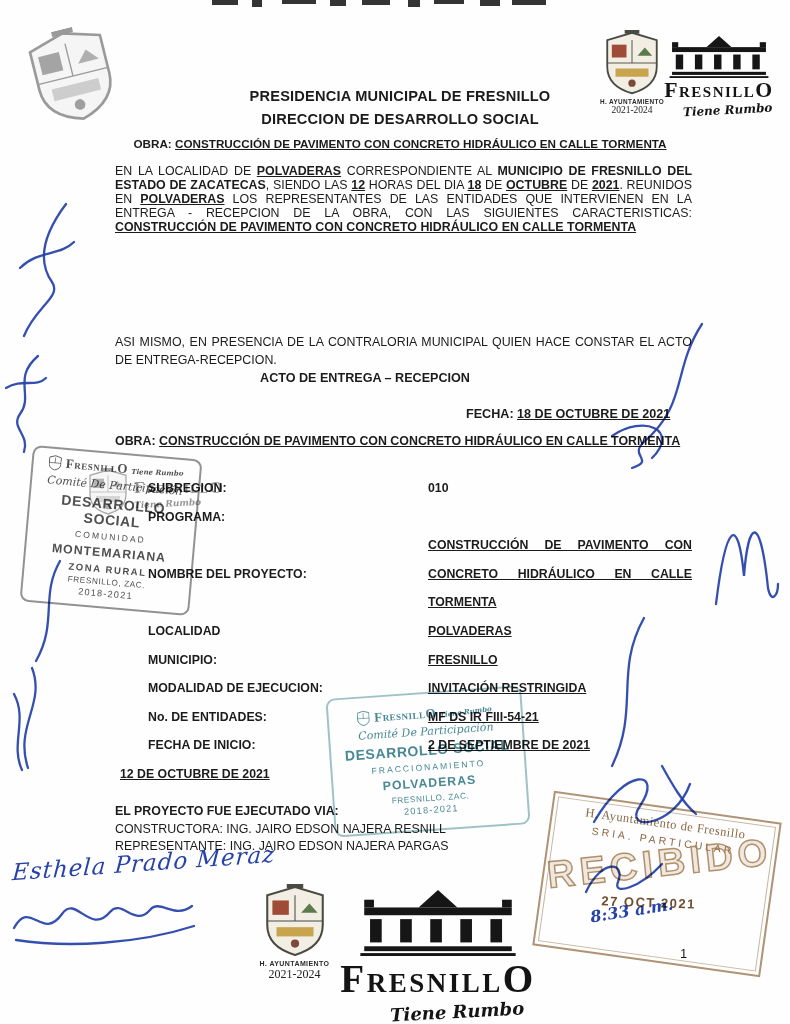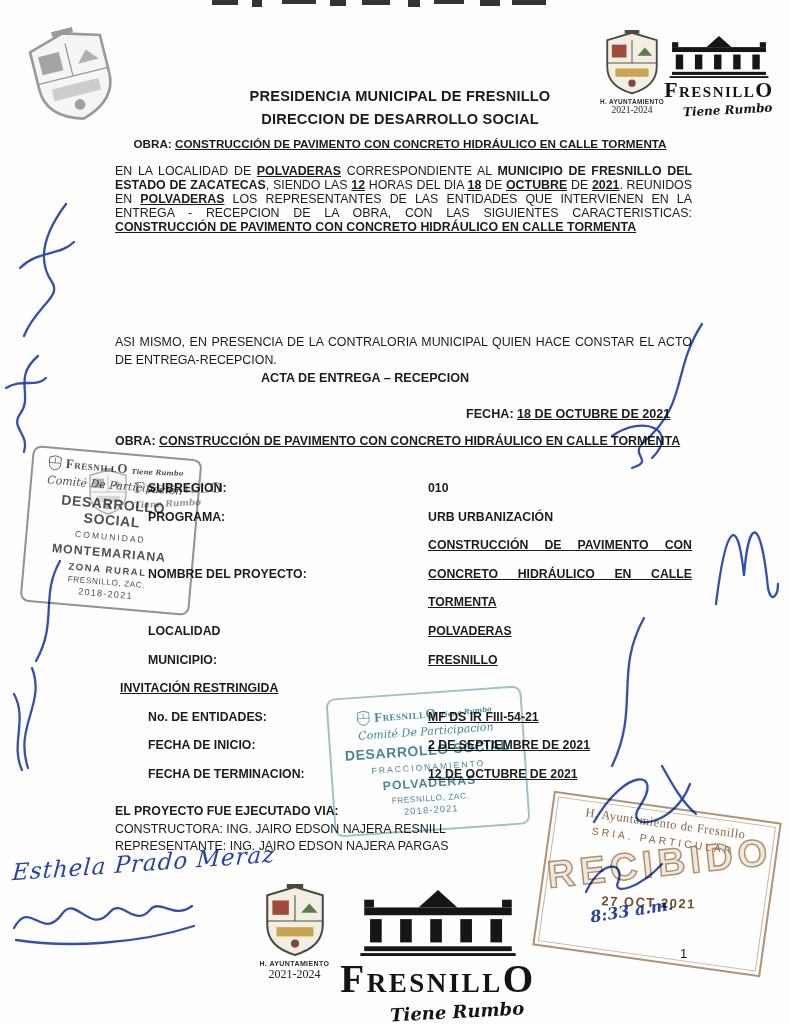--- a/index.html
+++ b/index.html
@@ -152,68 +152,67 @@
     </div>
     <div class="tagline" style="font-size:12px;align-self:flex-end;margin-right:6px">Tiene Rumbo</div>
   </div>
 
   <div class="abs t1">PRESIDENCIA MUNICIPAL DE FRESNILLO</div>
   <div class="abs t2">DIRECCION DE DESARROLLO SOCIAL</div>
   <div class="abs obraH"><span class="b">OBRA: </span><span class="b u">CONSTRUCCIÓN DE PAVIMENTO CON CONCRETO HIDRÁULICO EN CALLE TORMENTA</span></div>
 
   <div class="abs p1"><span>EN LA LOCALIDAD DE </span><span class="b u">POLVADERAS</span><span> CORRESPONDIENTE AL </span><span class="b">MUNICIPIO DE FRESNILLO DEL ESTADO DE ZACATECAS</span><span>, SIENDO LAS </span><span class="b u">12</span><span> HORAS DEL DIA </span><span class="b u">18</span><span> DE </span><span class="b u">OCTUBRE</span><span> DE </span><span class="b u">2021</span><span>. REUNIDOS EN </span><span class="b u">POLVADERAS</span><span>  LOS REPRESENTANTES DE LAS ENTIDADES QUE INTERVIENEN EN LA ENTREGA - RECEPCION DE LA OBRA, CON LAS SIGUIENTES CARACTERISTICAS: </span><span class="b u">CONSTRUCCIÓN DE PAVIMENTO CON CONCRETO HIDRÁULICO EN CALLE TORMENTA</span></div>
   <div class="abs p2"><span>ASI MISMO, EN PRESENCIA DE LA CONTRALORIA MUNICIPAL QUIEN HACE CONSTAR EL ACTO DE ENTREGA-RECEPCION.</span></div>
-  <div class="abs acta">ACTA DE ENTREGA – RECEPCION</div>
+  <div class="abs acta">ACTO DE ENTREGA – RECEPCION</div>
   <div class="abs fecha"><span class="b">FECHA:  </span><span class="b u">18 DE OCTUBRE DE 2021</span></div>
   <div class="abs obra2"><span class="b">OBRA: </span><span class="b u">CONSTRUCCIÓN DE PAVIMENTO CON CONCRETO HIDRÁULICO EN CALLE TORMENTA</span></div>
 
   <div class="abs watermark" style="left:88px;top:468px">
     <svg width="40" height="48">
         <use href="#crest"></use>
       </svg>
     <div style="display:flex;flex-direction:column">
       <span class="wm" style="font-size:12px"><span class="big">F</span><span>RESNILL</span><span class="big">O</span></span>
       <span class="tagline" style="font-size:9px">Tiene Rumbo</span>
     </div>
   </div>
 
   <div class="abs ftable">
     <div class="trow">
         <div class="tlabel">SUBREGION:</div>
         <div class="tval">010</div>
       </div>
     <div class="trow">
         <div class="tlabel">PROGRAMA:</div>
-        <div class="tval">URB URBANIZACIÓN</div>
       </div>
     <div class="trow mid">
         <div class="tlabel">NOMBRE DEL PROYECTO:</div>
         <div class="tval just u">CONSTRUCCIÓN DE PAVIMENTO CON CONCRETO HIDRÁULICO EN CALLE TORMENTA</div>
       </div>
     <div class="trow">
         <div class="tlabel">LOCALIDAD</div>
         <div class="tval u">POLVADERAS</div>
       </div>
     <div class="trow">
         <div class="tlabel">MUNICIPIO:</div>
         <div class="tval u">FRESNILLO</div>
       </div>
     <div class="trow">
+        <div class="tlabel">MODALIDAD DE EJECUCION:</div>
         <div class="tval u">INVITACIÓN RESTRINGIDA</div>
       </div>
     <div class="trow">
         <div class="tlabel">No. DE ENTIDADES:</div>
         <div class="tval u">MF DS IR FIII-54-21</div>
       </div>
     <div class="trow">
         <div class="tlabel">FECHA DE INICIO:</div>
         <div class="tval u">2 DE SEPTIEMBRE DE 2021</div>
       </div>
     <div class="trow">
-        <div class="tlabel">FECHA DE TERMINACION:</div>
         <div class="tval u">12 DE OCTUBRE DE 2021</div>
       </div>
   </div>
 
   <div class="abs exec">
     <div class="b">EL PROYECTO FUE EJECUTADO VIA:</div>
     <div>CONSTRUCTORA: ING. JAIRO EDSON NAJERA RESNILL</div>
     <div>REPRESENTANTE: ING. JAIRO EDSON NAJERA PARGAS</div>
   </div>
 

